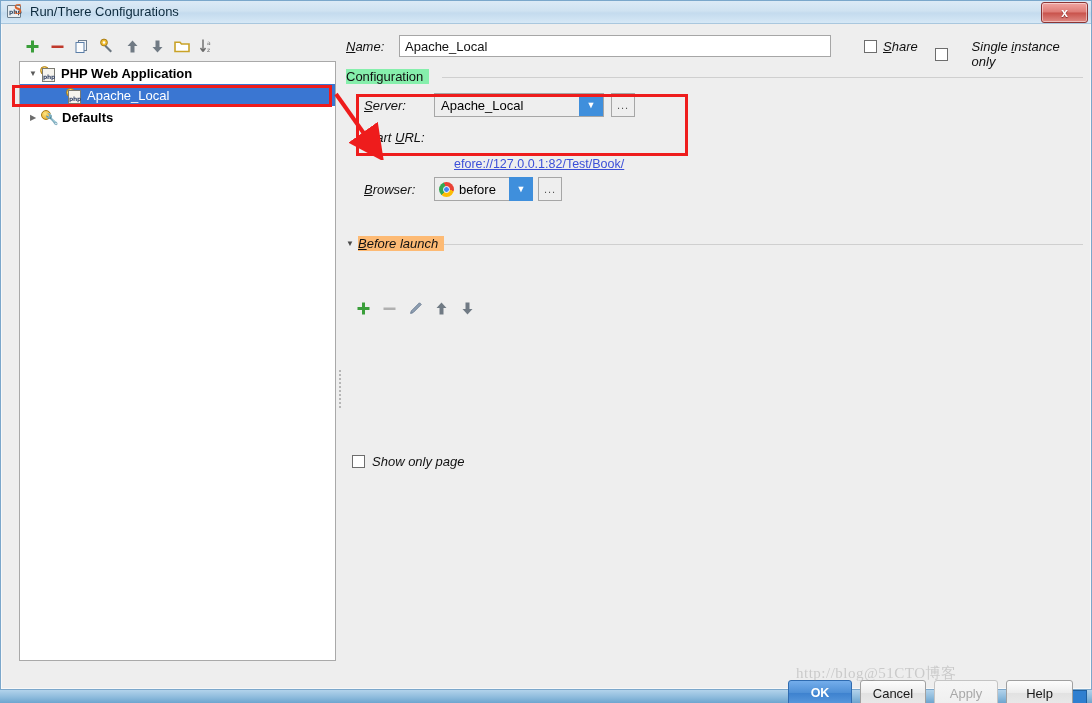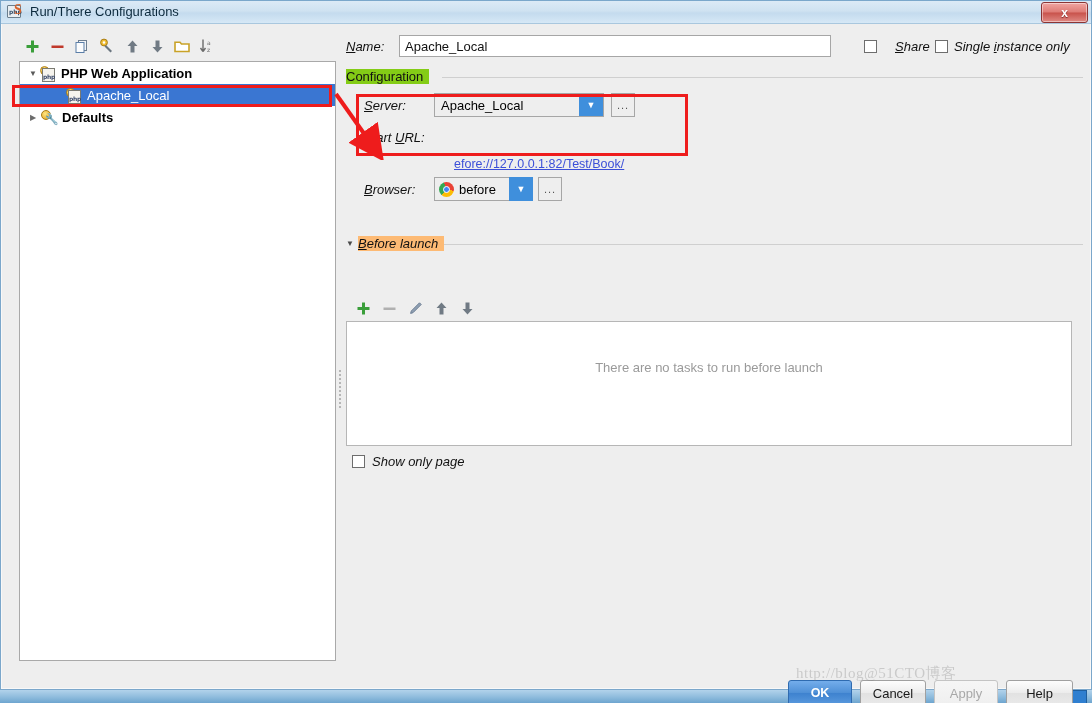--- a/index.html
+++ b/index.html
@@ -85,26 +85,26 @@
   .u{text-decoration:underline;}
   input.txt{font-family:"Liberation Sans",sans-serif;font-size:13px;color:#111;
     border:1px solid #a6a6a6;background:#fff;height:22px;box-sizing:border-box;padding:0 5px;outline:none;}
   .chk{width:13px;height:13px;border:1px solid #6d6d6d;background:#fff;box-sizing:border-box;
     display:inline-block;cursor:pointer;}
 
   
   #namerow{position:absolute;left:0;top:4px;width:737px;height:24px;}
   #namelabel{position:absolute;left:0;top:4px;}
   #nameinput{position:absolute;left:53px;top:0px;width:432px;}
-  #sharebox{position:absolute;left:518px;top:4px;display:flex;align-items:center;gap:18px;cursor:pointer;}
-  #singlebox{position:absolute;left:589px;top:4px;display:flex;align-items:center;gap:6px;cursor:pointer;}
+  #sharebox{position:absolute;left:518px;top:4px;display:flex;align-items:center;gap:6px;cursor:pointer;}
+  #singlebox{position:absolute;left:589px;top:4px;display:flex;align-items:center;gap:24px;cursor:pointer;}
 
   
   #cfggroup{position:absolute;left:0;top:38px;width:737px;height:130px;}
-  #cfgtitle{position:absolute;left:0;top:0;font-size:13px;color:#111;background:#84cc16;padding-right:6px;z-index:2;}
+  #cfgtitle{position:absolute;left:0;top:0;font-size:13px;color:#111;background:#86efac;padding-right:6px;z-index:2;}
   #cfgline{position:absolute;left:96px;top:8px;right:0;height:1px;background:#cfcfcf;}
 
   #serverrow{position:absolute;left:0;top:24px;width:737px;height:26px;}
   #serverlabel{position:absolute;left:18px;top:5px;}
   #servercombo{position:absolute;left:88px;top:0px;width:170px;height:24px;
     border:1px solid #a6a6a6;background:#eeeeee;box-sizing:border-box;display:flex;align-items:center;}
   #servercombo .val{padding-left:6px;font-size:13px;}
   #serverarrow{position:absolute;right:0;top:0;width:24px;height:22px;background:#3f8fdc;
     display:flex;align-items:center;justify-content:center;cursor:pointer;}
   #serverarrow b{color:#fff;font-size:9px;line-height:9px;}
@@ -381,23 +381,20 @@
             <path d="M7.5 1.5 L12.5 7 L9.5 7 L9.5 13.5 L5.5 13.5 L5.5 7 L2.5 7 Z" fill="#707a84"></path>
           </svg>
         </div>
         <div class="tbtn">
           <svg width="15" height="15" viewBox="0 0 15 15">
             <path d="M7.5 13.5 L2.5 8 L5.5 8 L5.5 1.5 L9.5 1.5 L9.5 8 L12.5 8 Z" fill="#707a84"></path>
           </svg>
         </div>
       </div>
 
-      <div id="blpanel">
-        <span id="blempty">There are no tasks to run before launch</span>
-      </div>
 
       <span id="showpage">
         <span class="chk"></span>
         <span class="lbl">Show only page</span>
       </span>
     </div>
 
     <div id="buttons">
       <div id="okbtn" class="btn">OK</div>
       <div id="cancelbtn" class="btn">Cancel</div>

